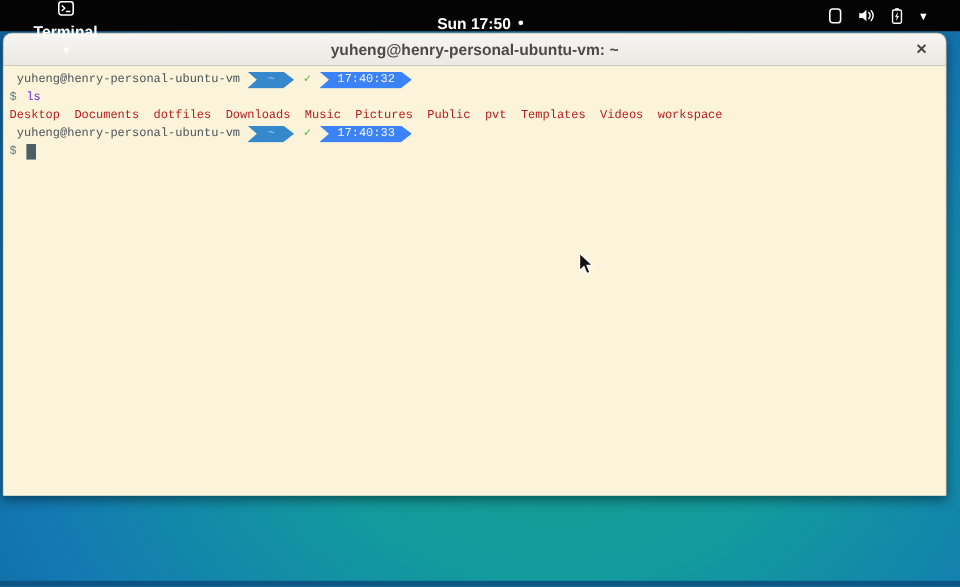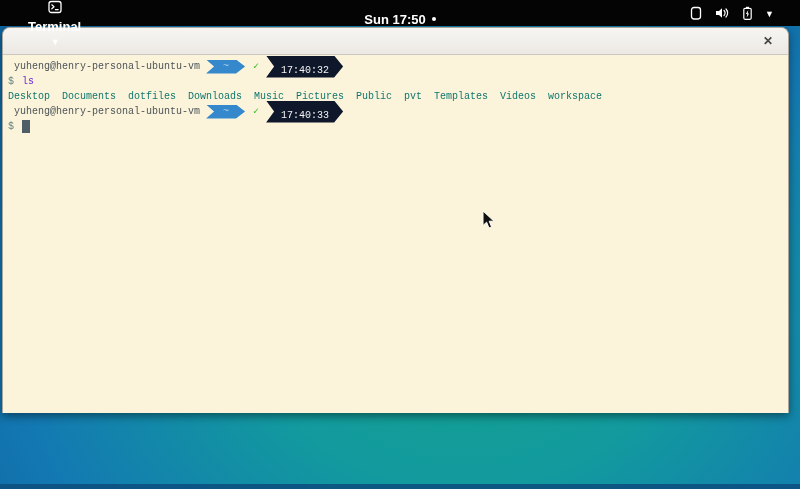--- a/index.html
+++ b/index.html
@@ -65,25 +65,25 @@
     padding:4px 0 0 5px;box-sizing:border-box;overflow:hidden;
   }
   .t-line{height:15px;line-height:15px;white-space:pre;}
   .prompt-line{display:flex;align-items:center;}
   .prompt-line .user{white-space:pre;color:#4D5458;}
   .pl{
     height:14px;line-height:14px;display:inline-block;white-space:pre;
     clip-path:polygon(0 0, calc(100% - 9px) 0, 100% 50%, calc(100% - 9px) 100%, 0 100%, 8px 50%);
   }
   .pl-blue{background:#3488CB;color:#A9D3F1;padding:0 16px 0 17px;}
-  .pl-dark{background:#0f172a;color:#F4F4F4;padding:8px 14px 0 15px;margin-left:1px;}
+  .pl-dark{background:#3b82f6;color:#F4F4F4;padding:0 14px 0 15px;margin-left:1px;}
   .check{color:#3EBE2B;font-weight:bold;margin:0 6px 0 8px;}
   .shell-sym{color:#65807F;}
   .cmd{color:#6d28d9;padding-left:8px;}
-  .listing{color:#0f766e;}
+  .listing{color:#b91c1c;}
   .block-cursor{
     display:inline-block;width:8px;height:13px;background:#4E5D66;margin-left:8px;
   }
   
   .pointer{position:absolute;left:482px;top:210px;z-index:40;pointer-events:none;}
 </style>
 </head>
 <body>
 
 <div class="desktop"></div>
@@ -124,20 +124,21 @@
         <rect x="2.8" y="2.3" width="7.4" height="11" rx="1.2" fill="none" stroke="#fff" stroke-width="1.2"></rect>
         <polygon points="7.3,4 4.8,8 6.3,8 5.7,11.6 8.2,7.4 6.7,7.4" fill="#fff"></polygon>
       </svg>
     </span>
     <span class="tray-chev">▼</span>
   </div>
 </div>
 
 <div class="window">
   <div class="titlebar">
+    <span>yuheng@henry-personal-ubuntu-vm: ~</span>
     <span class="close-btn">
         <span>✕</span>
       </span>
   </div>
   <div class="terminal">
 
     <div class="t-line prompt-line">
       <span class="user"> yuheng@henry-personal-ubuntu-vm </span>
       <span class="pl pl-blue">~</span>
       <span class="check">✓</span>

